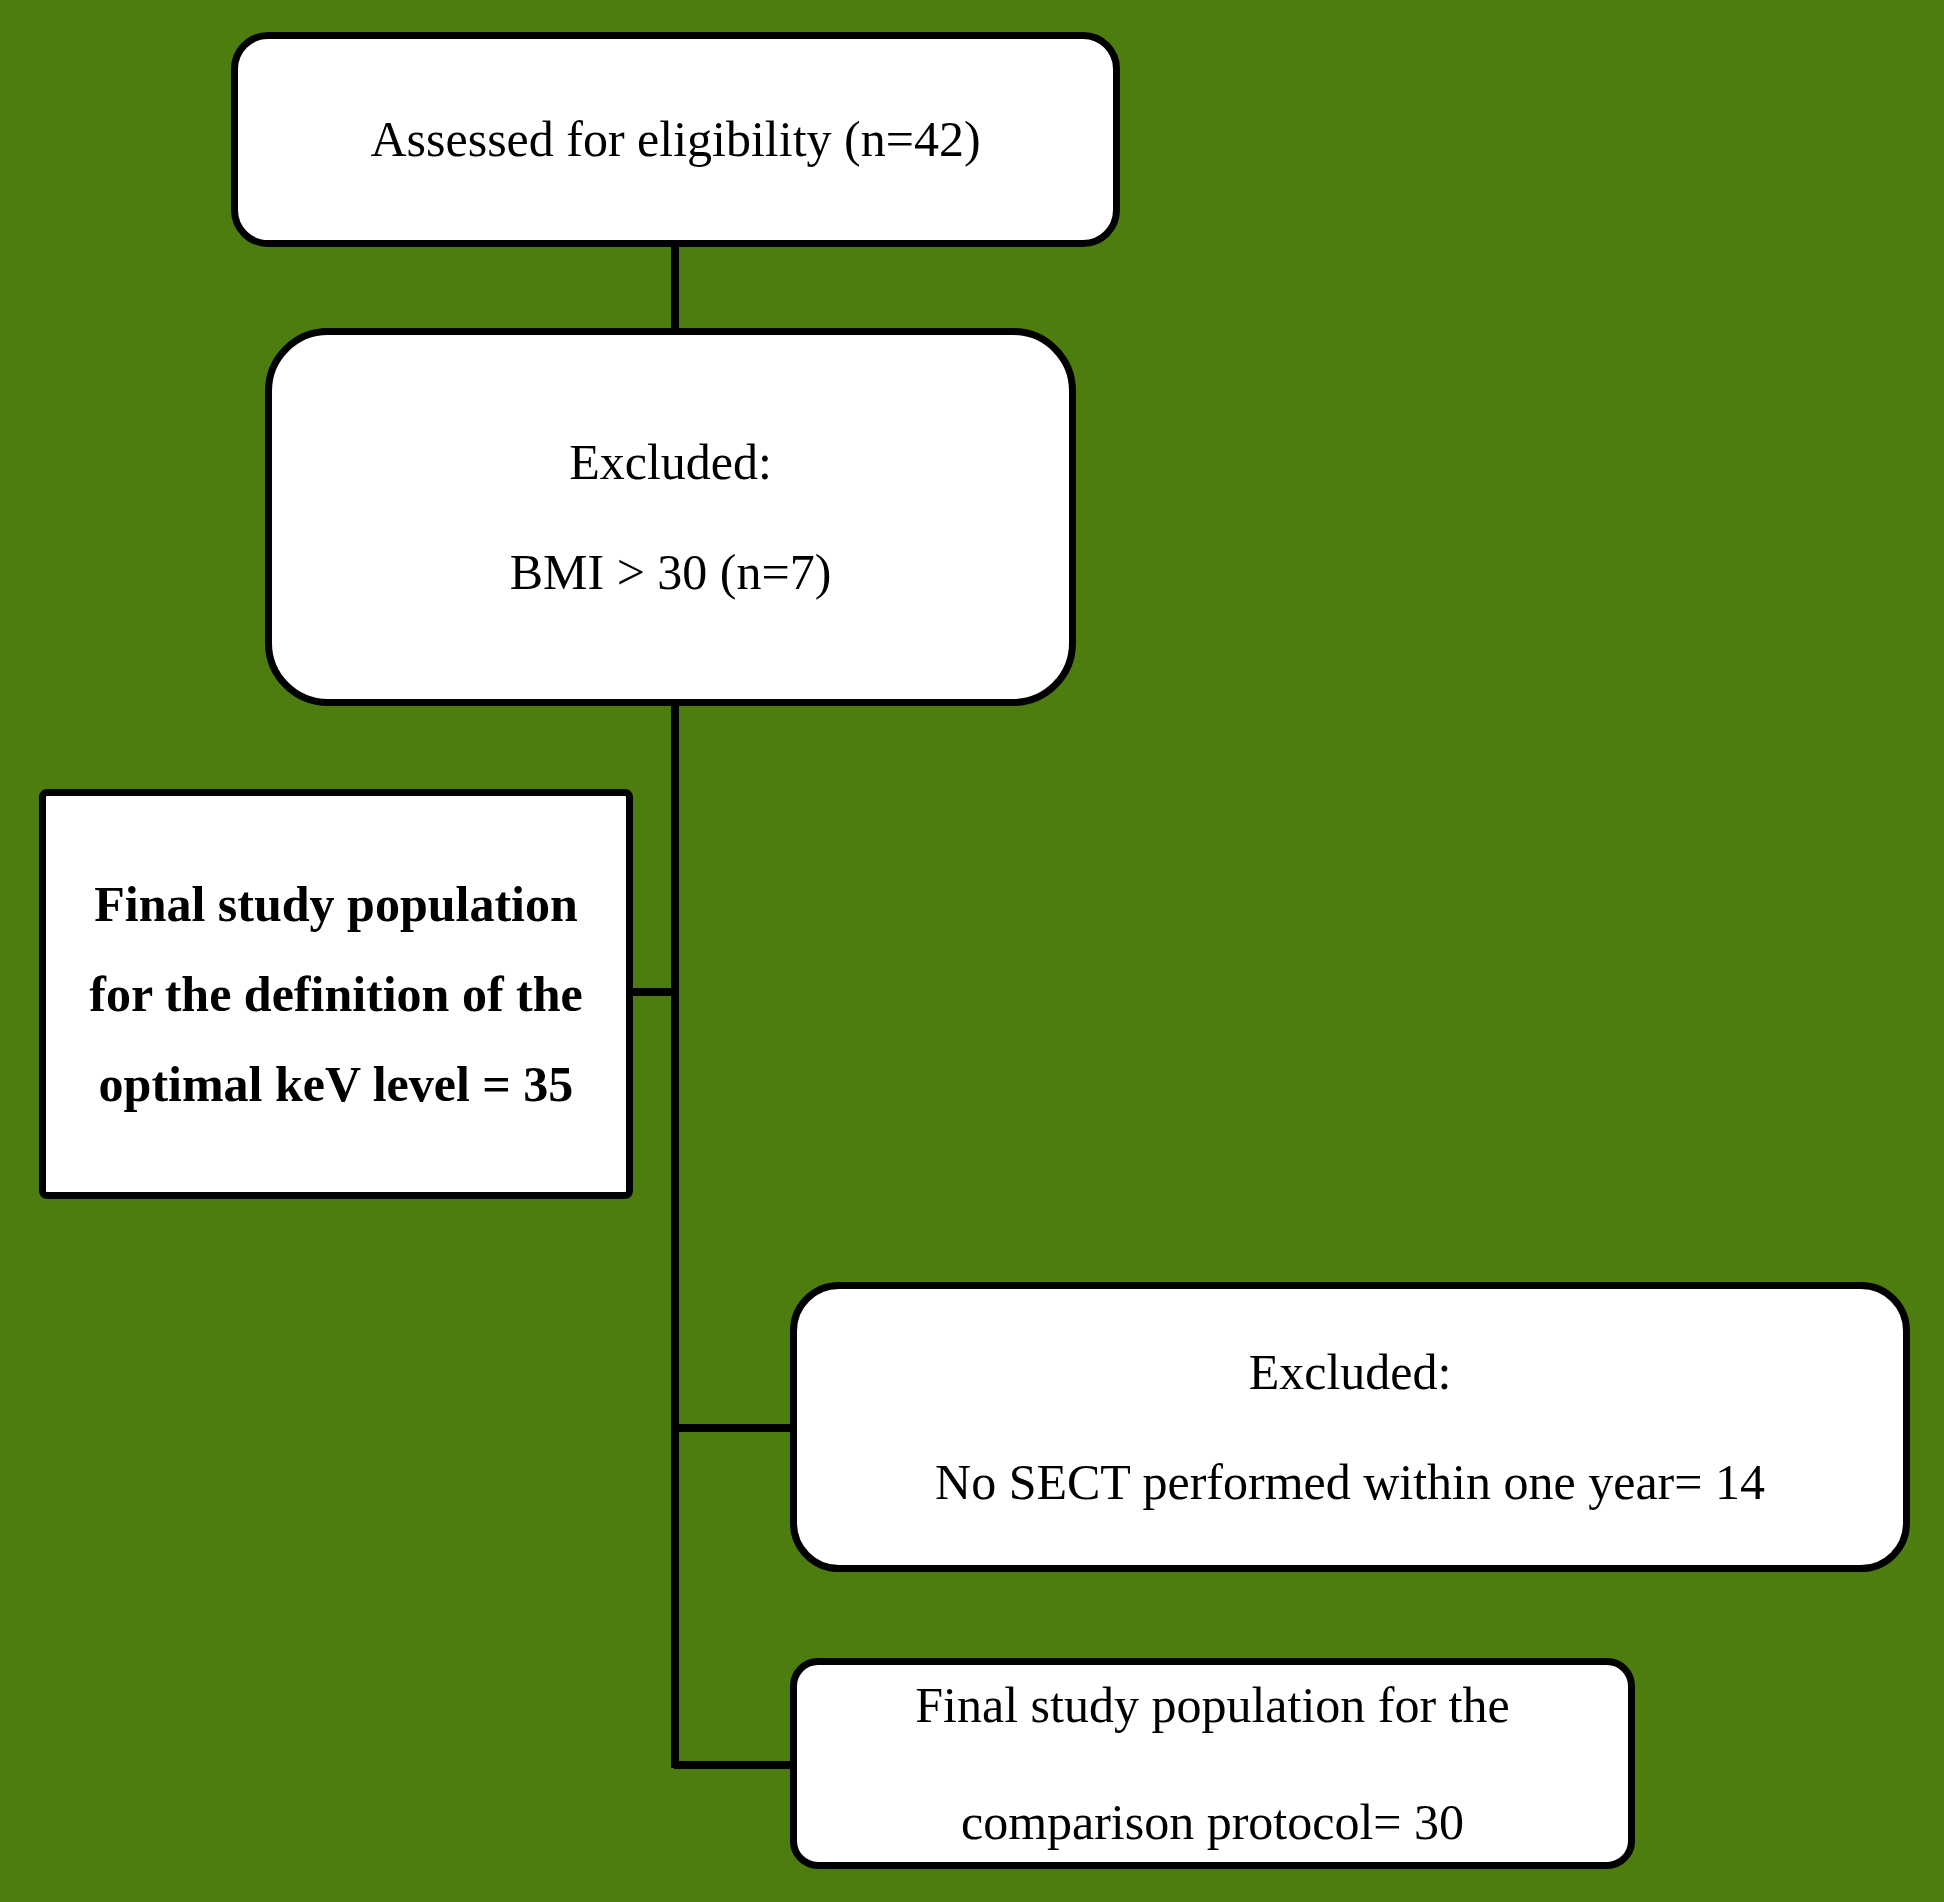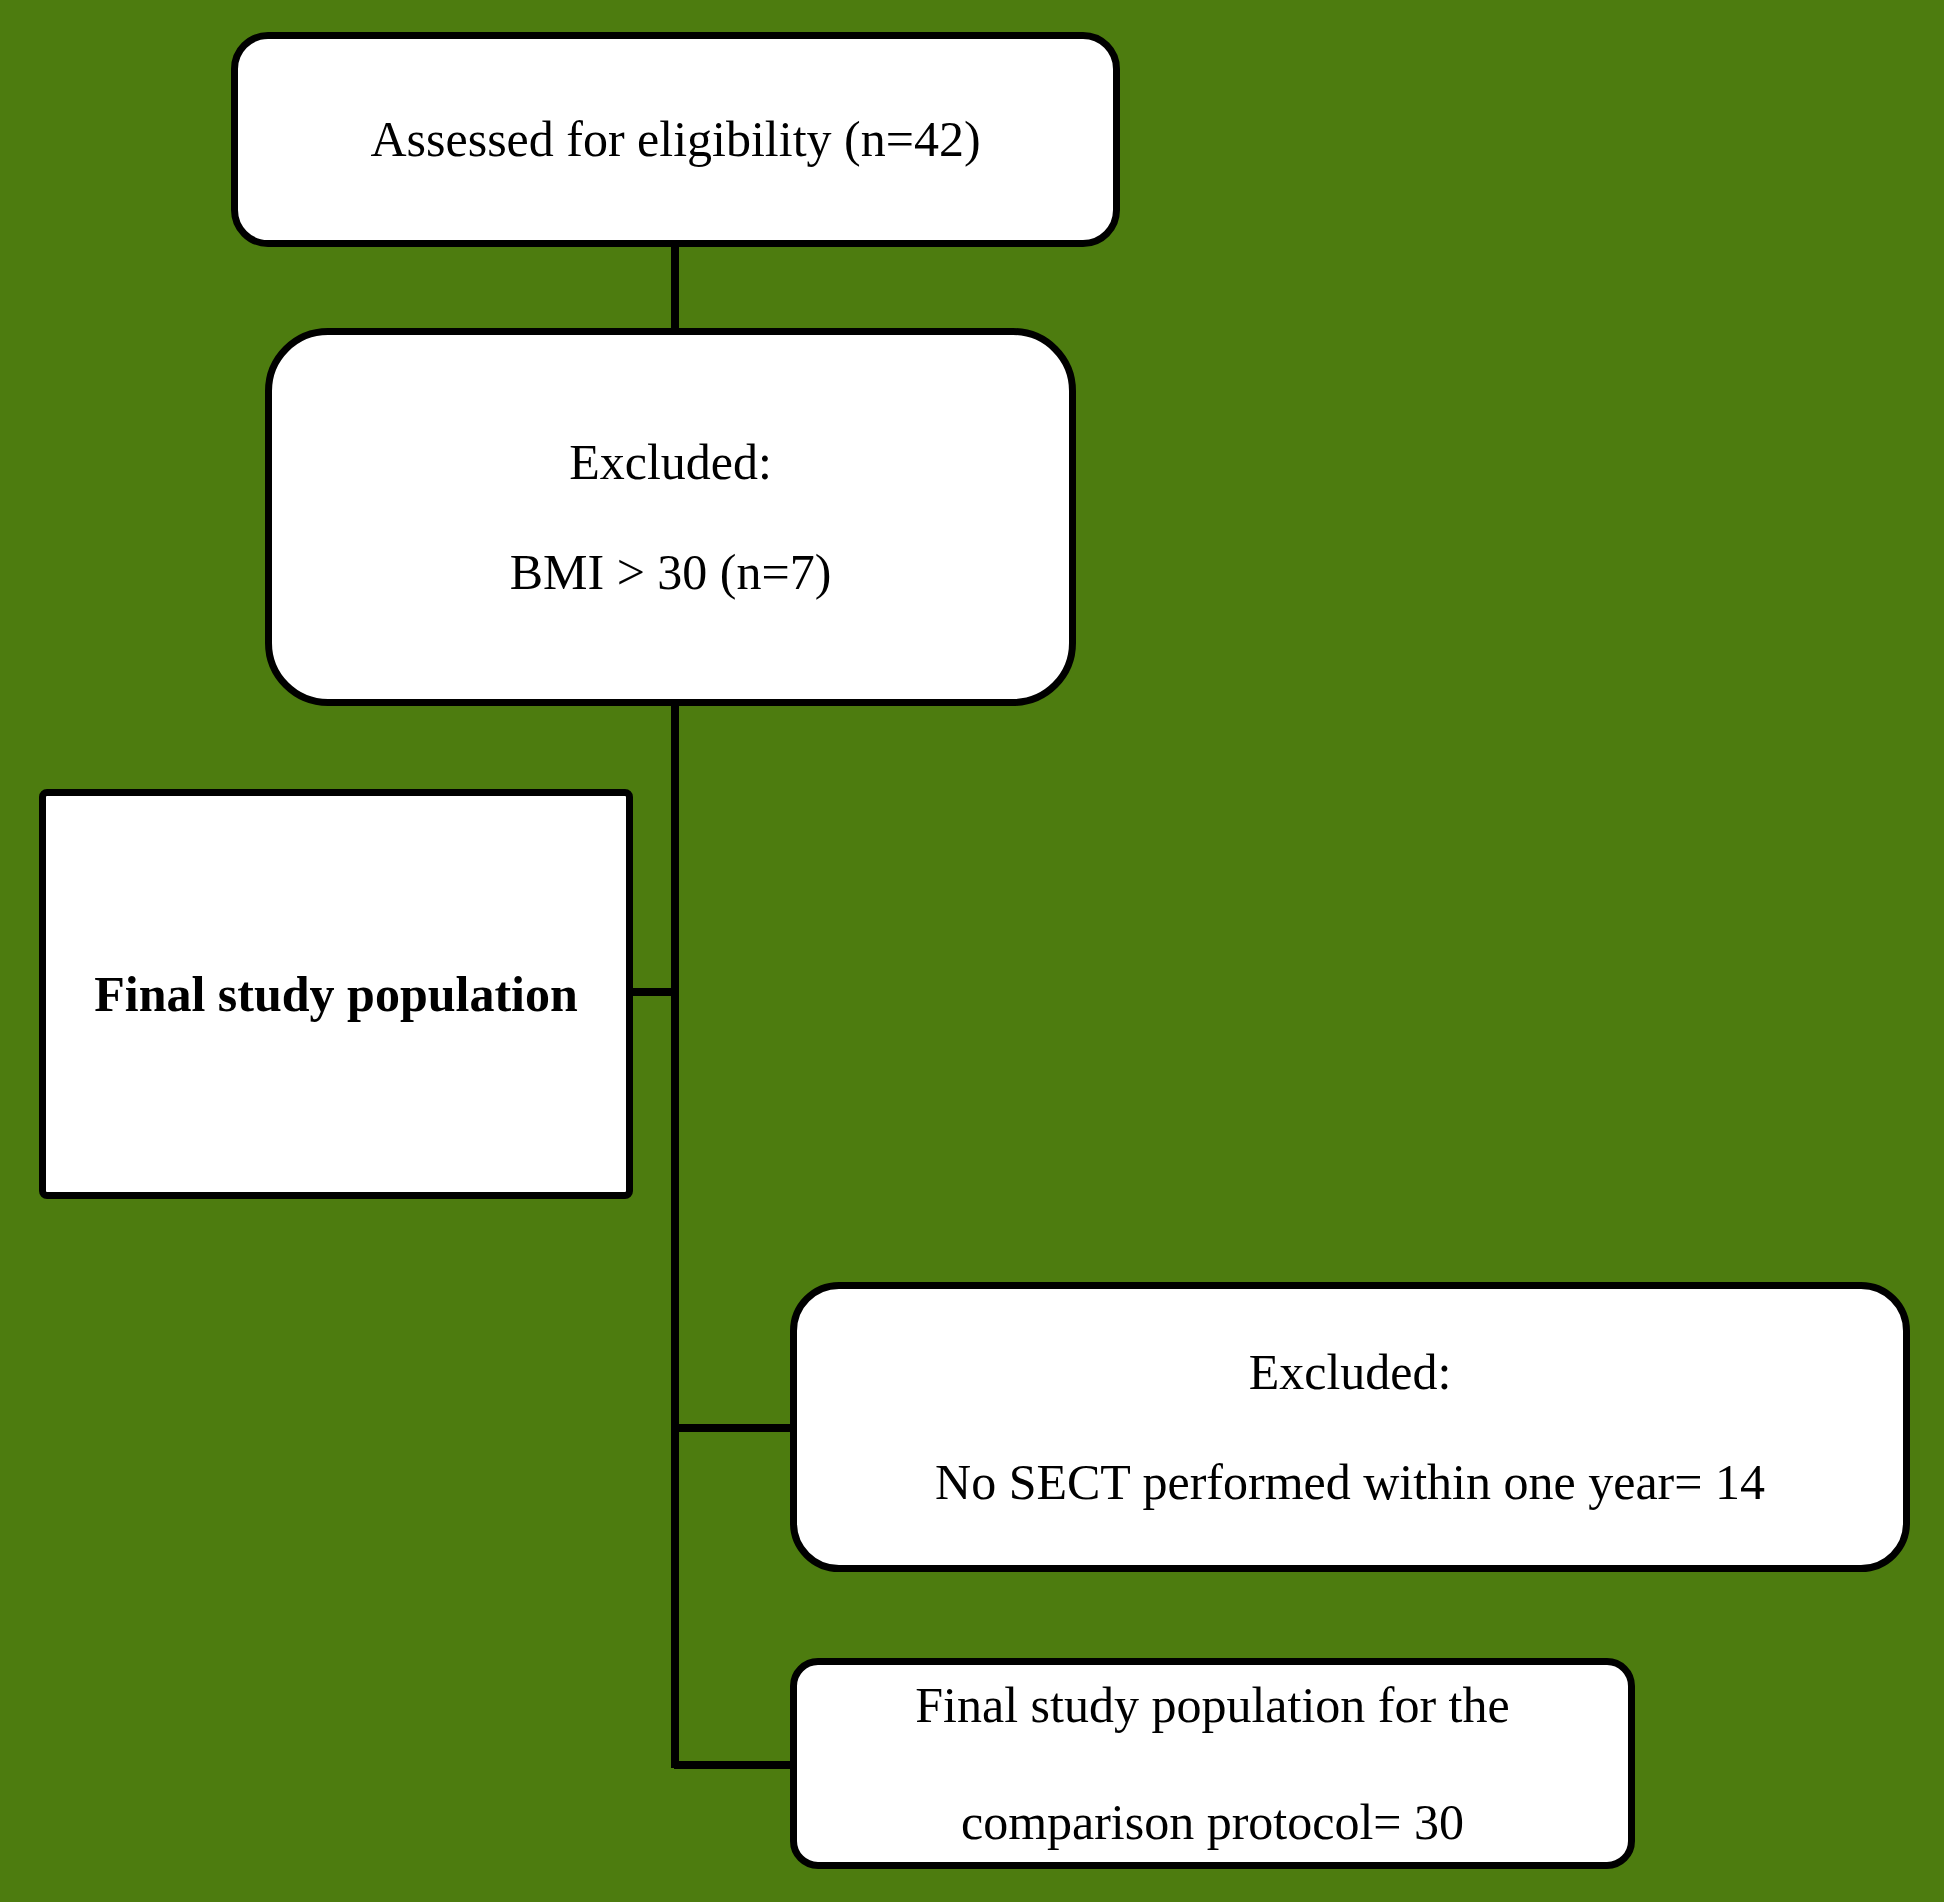--- a/index.html
+++ b/index.html
@@ -111,20 +111,22 @@
     <div class="line">Assessed for eligibility (n=42)</div>
   </div>
 
   <div class="flow-box" id="box-excluded-bmi">
     <div class="line">Excluded:</div>
     <div class="line">BMI &gt; 30 (n=7)</div>
   </div>
 
   <div class="flow-box" id="box-final-kev">
     <div class="line">Final study population</div>
+    <div class="line">for the definition of the</div>
+    <div class="line">optimal keV level = 35</div>
   </div>
 
   <div class="flow-box" id="box-excluded-sect">
     <div class="line">Excluded:</div>
     <div class="line">No SECT performed within one year= 14</div>
   </div>
 
   <div class="flow-box" id="box-final-comparison">
     <div class="line">Final study population for the</div>
     <div class="line">comparison protocol= 30</div>

